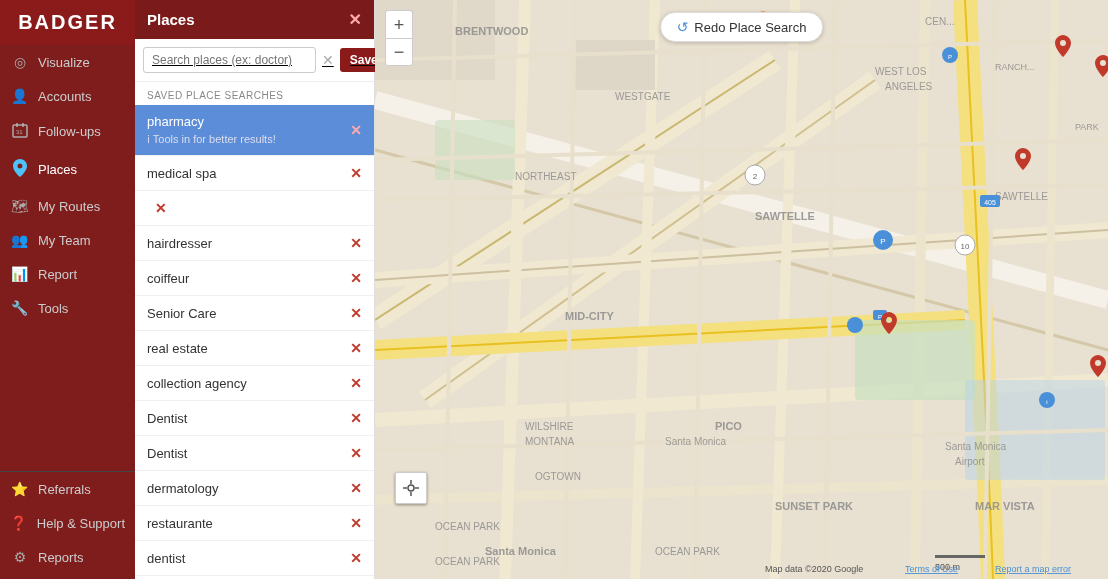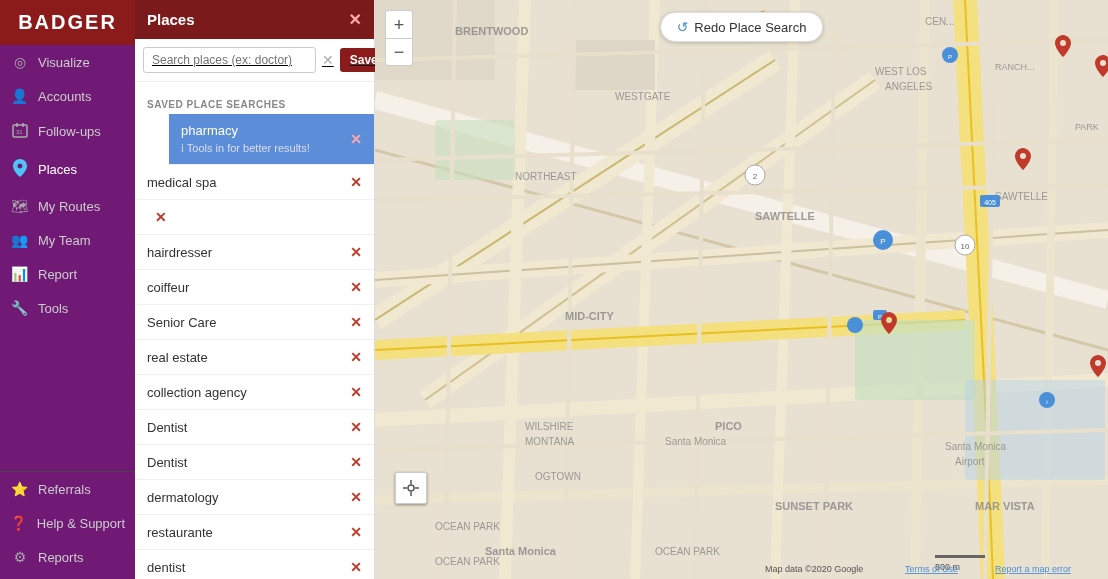--- a/index.html
+++ b/index.html
@@ -1,21 +1,21 @@
 <!DOCTYPE html>
 <html><head>
   <meta charset="utf-8">
   <style>
     * { box-sizing: border-box; margin: 0; padding: 0; }
     body { font-family: -apple-system, BlinkMacSystemFont, 'Segoe UI', sans-serif; display: flex; height: 579px; width: 1108px; overflow: hidden; }
 
     
     .sidebar {
       width: 135px;
-      background: #701a75;
+      background: #7f1d1d;
       display: flex;
       flex-direction: column;
       height: 579px;
       flex-shrink: 0;
     }
     .sidebar-logo {
       background: #8b1a1a;
       padding: 12px 10px;
       display: flex;
       align-items: center;
@@ -110,44 +110,42 @@
       border: none;
       border-radius: 3px;
       padding: 5px 10px;
       font-size: 12px;
       cursor: pointer;
       font-weight: 600;
     }
     .saved-searches-label {
       font-size: 10px;
       color: #888;
-      font-weight: 700;
+      font-weight: 400;
       letter-spacing: 0.5px;
       padding: 8px 12px 4px;
       text-transform: uppercase;
-      margin-top: 9px;
     }
     .places-list {
       overflow-y: auto;
       flex: 1;
     }
     .place-item {
       display: flex;
       align-items: center;
       justify-content: space-between;
       padding: 9px 12px;
       font-size: 13px;
       color: #333;
       border-bottom: 1px solid #f0f0f0;
       cursor: pointer;
     }
     .place-item.active {
       background: #5b8dd9;
       color: white;
-      margin-left: 34px;
     }
     .place-item.active .place-sub {
       color: #dde;
     }
     .place-item-content { flex: 1; }
     .place-sub {
       font-size: 11px;
       color: #888;
       display: flex;
       align-items: center;

